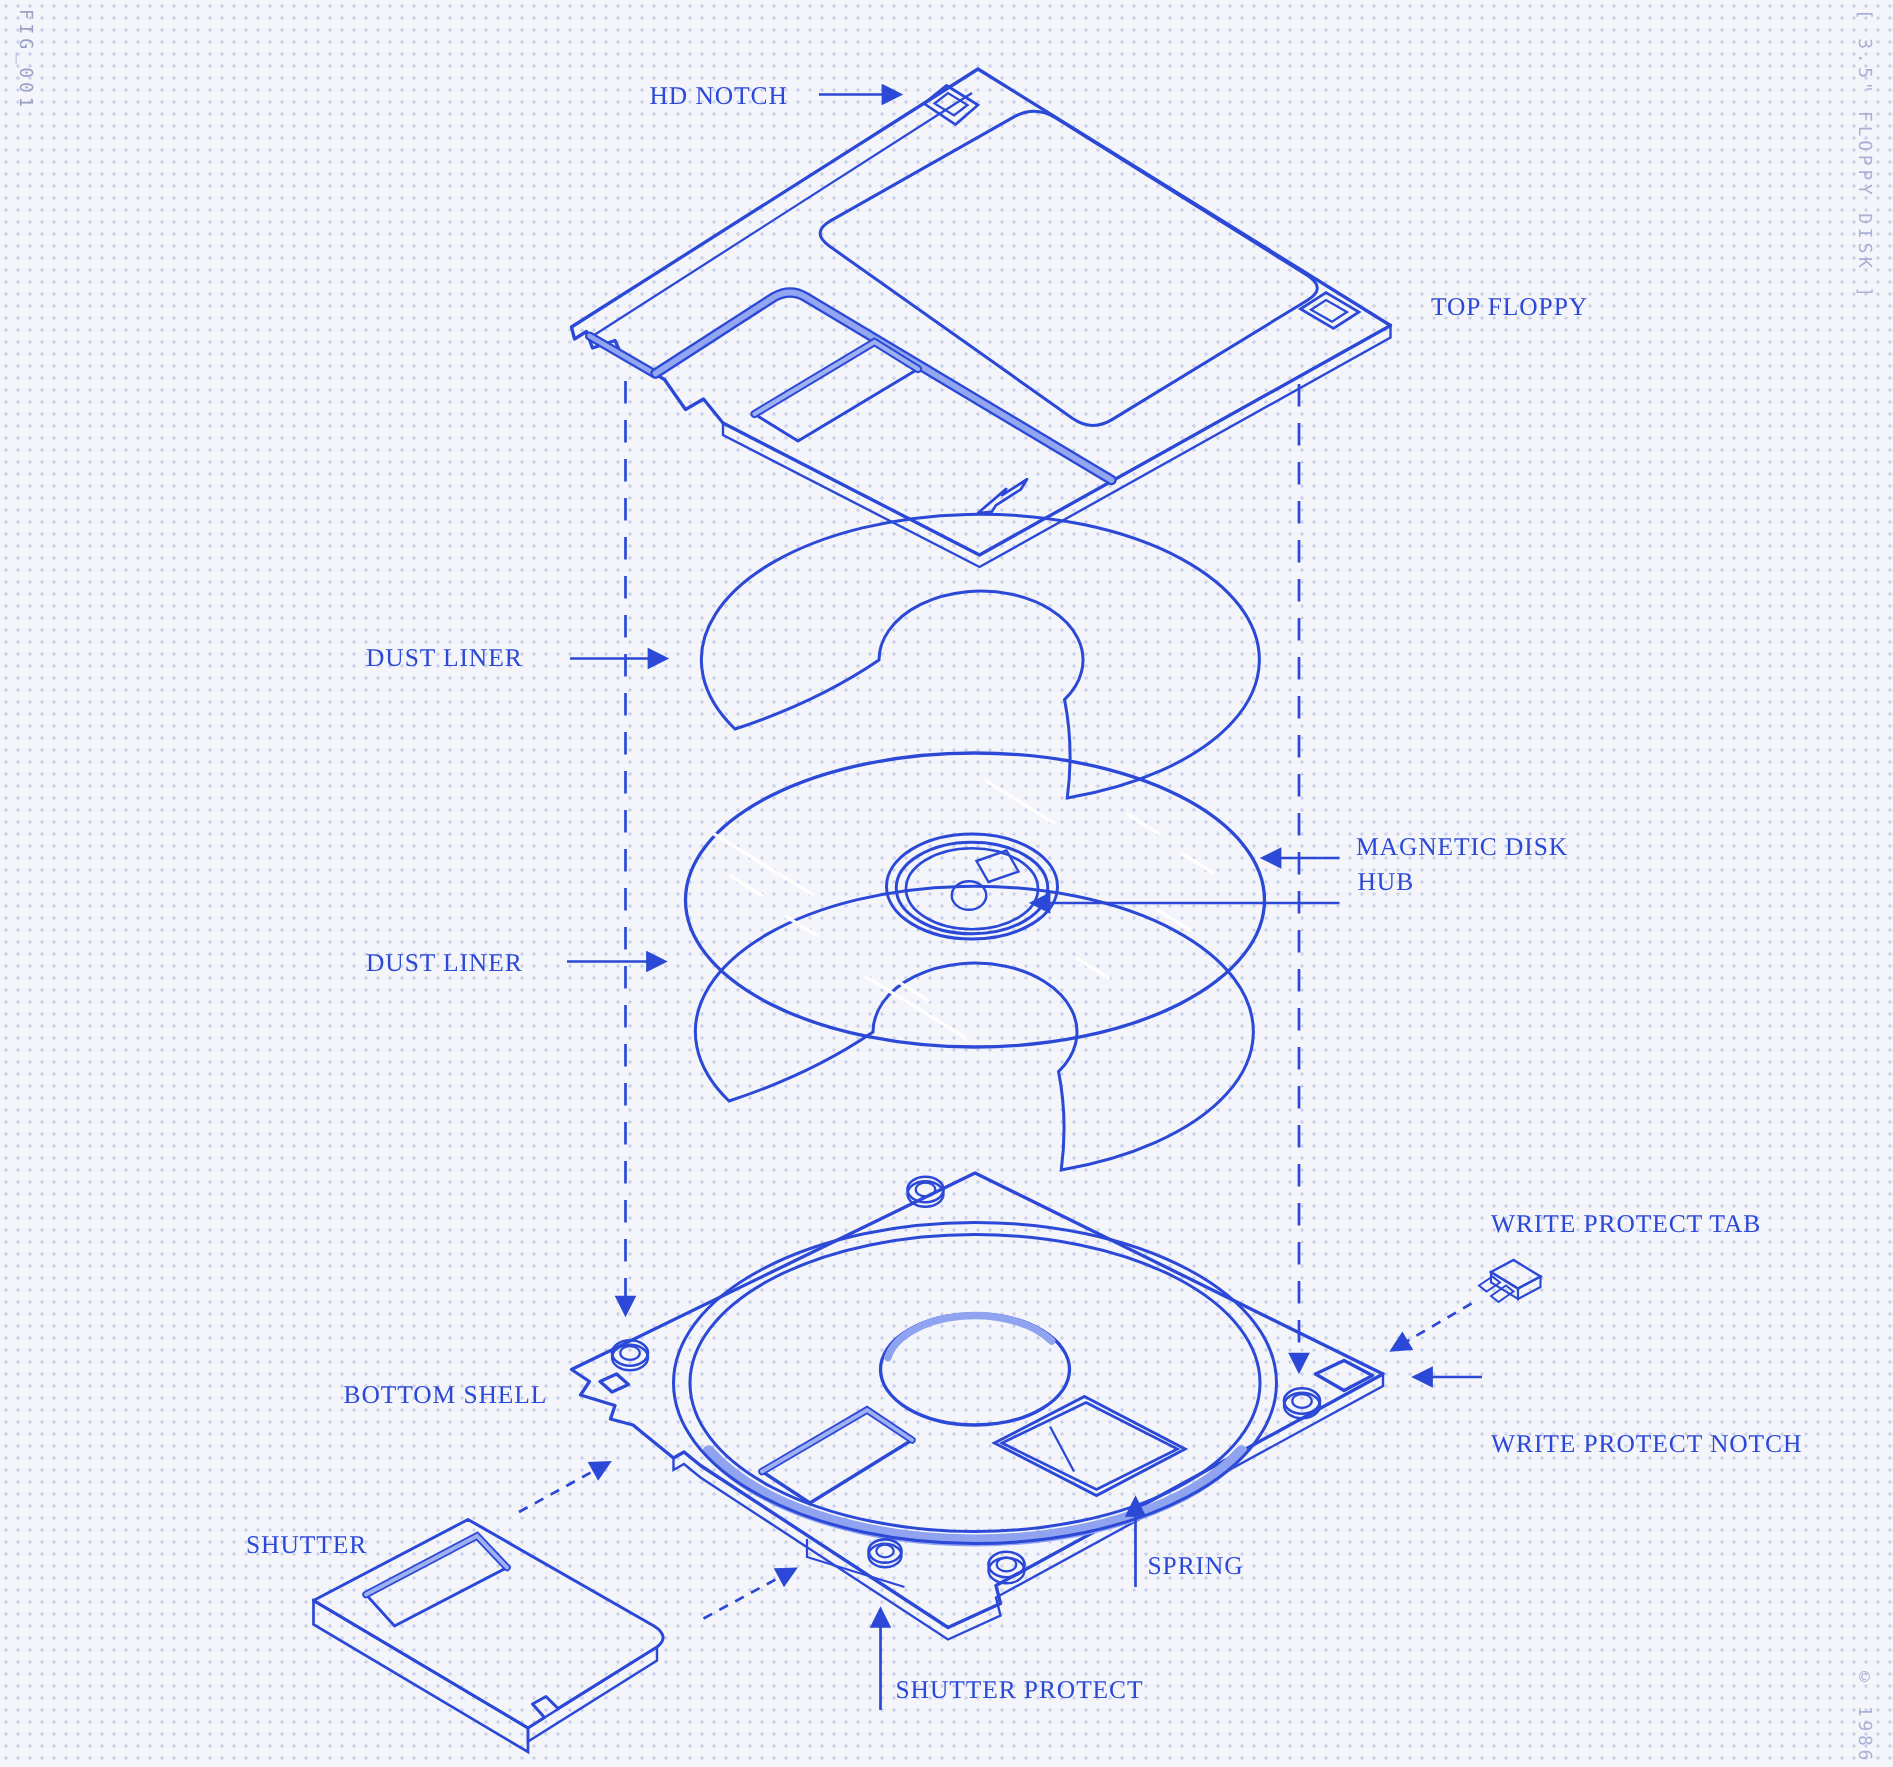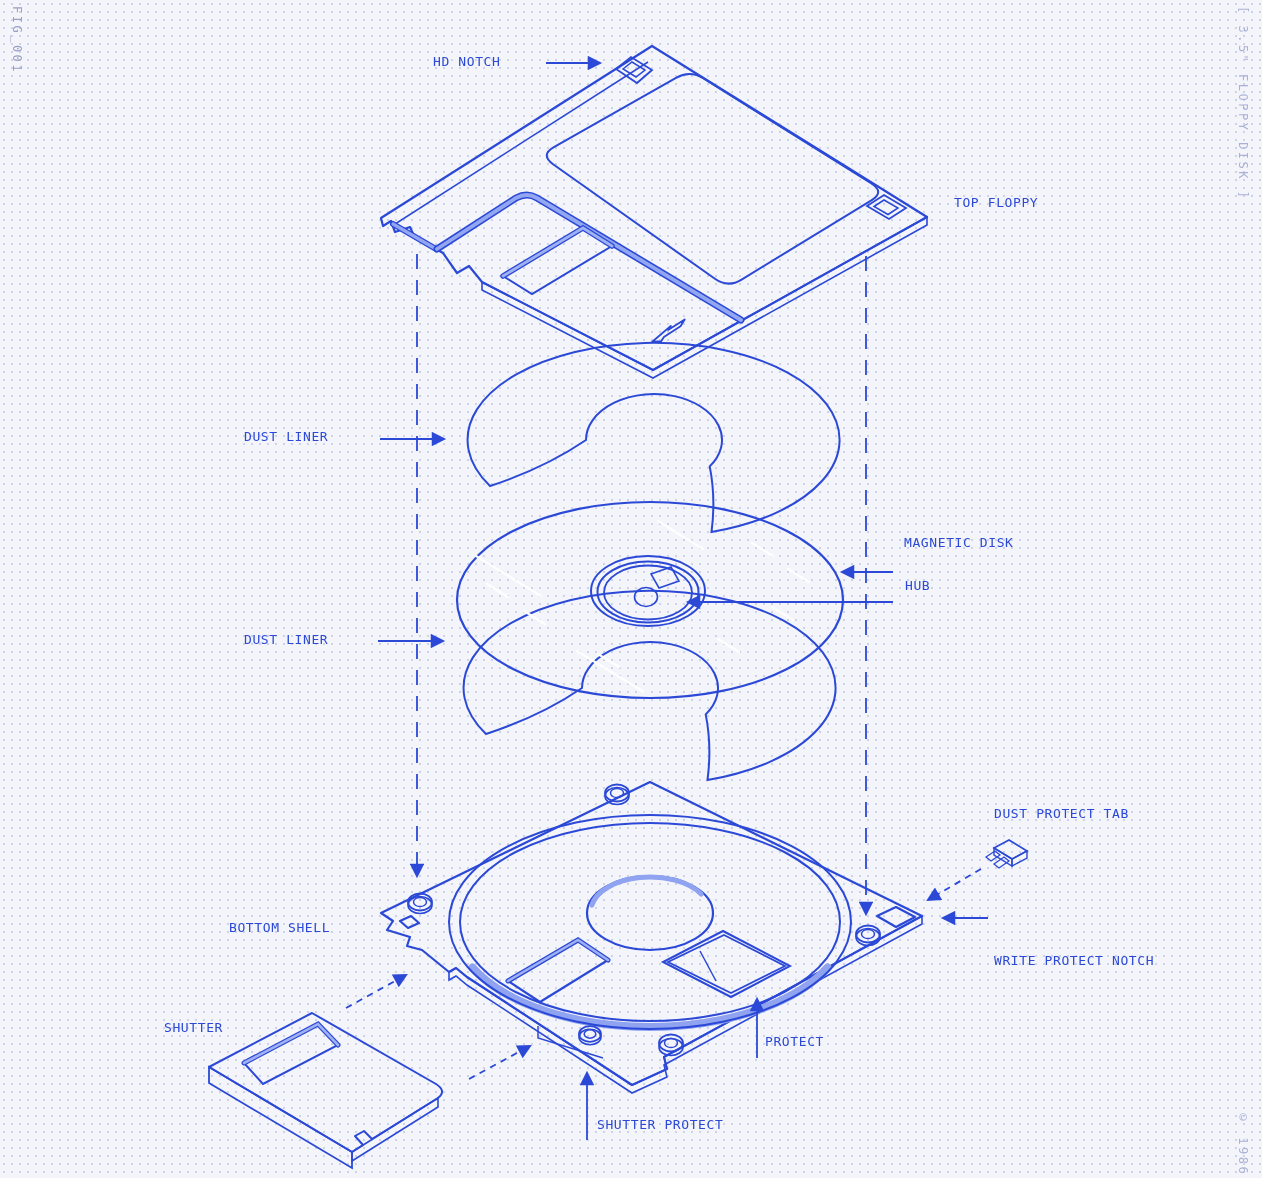--- a/index.html
+++ b/index.html
@@ -13,22 +13,22 @@
     width:1262px;height:1178px;overflow:hidden;position:relative;
     font-family:"DejaVu Sans Mono","Liberation Mono",monospace;
     background-color:var(--bg);
     background-image:radial-gradient(var(--dot) 1px, transparent 1.2px);
     background-size:8px 8px;
   }
   .stage{position:absolute;inset:0}
   svg{position:absolute;left:0;top:0}
   .ln{stroke:var(--accent);fill:none}
   .lbl{
-    position:absolute;font-size:13px;line-height:1.1;letter-spacing:.6px;
-    color:var(--accent);white-space:pre;
+    position:absolute;font-size:17px;line-height:1.1;letter-spacing:.6px;
+    color:var(--accent);white-space:pre;font-family:Liberation Serif, serif;
   }
   .side-text{
     position:absolute;font-size:12px;letter-spacing:2.5px;white-space:pre;
     writing-mode:vertical-rl;color:var(--muted-light);
   }
   .side-text.dark{color:var(--muted)}
 </style>
 </head>
 <body>
 
@@ -167,27 +167,27 @@
     <path class="ln" marker-end="url(#ah)" d="M 378,641 L 443,641"></path>
     <path class="ln" marker-end="url(#ah)" d="M 988,918 L 943,918"></path>
     <path class="ln" marker-end="url(#ah)" d="M 757,1058 L 757,999"></path>
     <path class="ln" marker-end="url(#ah)" d="M 587,1140 L 587,1073"></path>
   </g>
 </svg>
 
   <span class="lbl" style="left:433px;top:55px">HD NOTCH</span>
   <span class="lbl" style="left:954px;top:196px">TOP FLOPPY</span>
   <span class="lbl" style="left:244px;top:430px">DUST LINER</span>
-  <span class="lbl" style="left:904px;top:536px">MAGNETIC DISK</span>
+  <span class="lbl" style="left:904px;top:556px">MAGNETIC DISK</span>
   <span class="lbl" style="left:905px;top:579px">HUB</span>
   <span class="lbl" style="left:244px;top:633px">DUST LINER</span>
   <span class="lbl" style="left:229px;top:921px">BOTTOM SHELL</span>
-  <span class="lbl" style="left:994px;top:807px">DUST PROTECT TAB</span>
+  <span class="lbl" style="left:994px;top:807px">WRITE PROTECT TAB</span>
   <span class="lbl" style="left:994px;top:954px">WRITE PROTECT NOTCH</span>
   <span class="lbl" style="left:164px;top:1021px">SHUTTER</span>
-  <span class="lbl" style="left:765px;top:1035px">PROTECT</span>
+  <span class="lbl" style="left:765px;top:1035px">SPRING</span>
   <span class="lbl" style="left:597px;top:1118px">SHUTTER PROTECT</span>
 
   <span class="side-text dark" style="left:10px;top:6px">FIG_001</span>
   <span class="side-text" style="left:1236px;top:6px">[ 3.5" FLOPPY DISK ]</span>
   <span class="side-text" style="left:1236px;top:1111px">© 1986</span>
 
 </div>
 
 </body></html>

